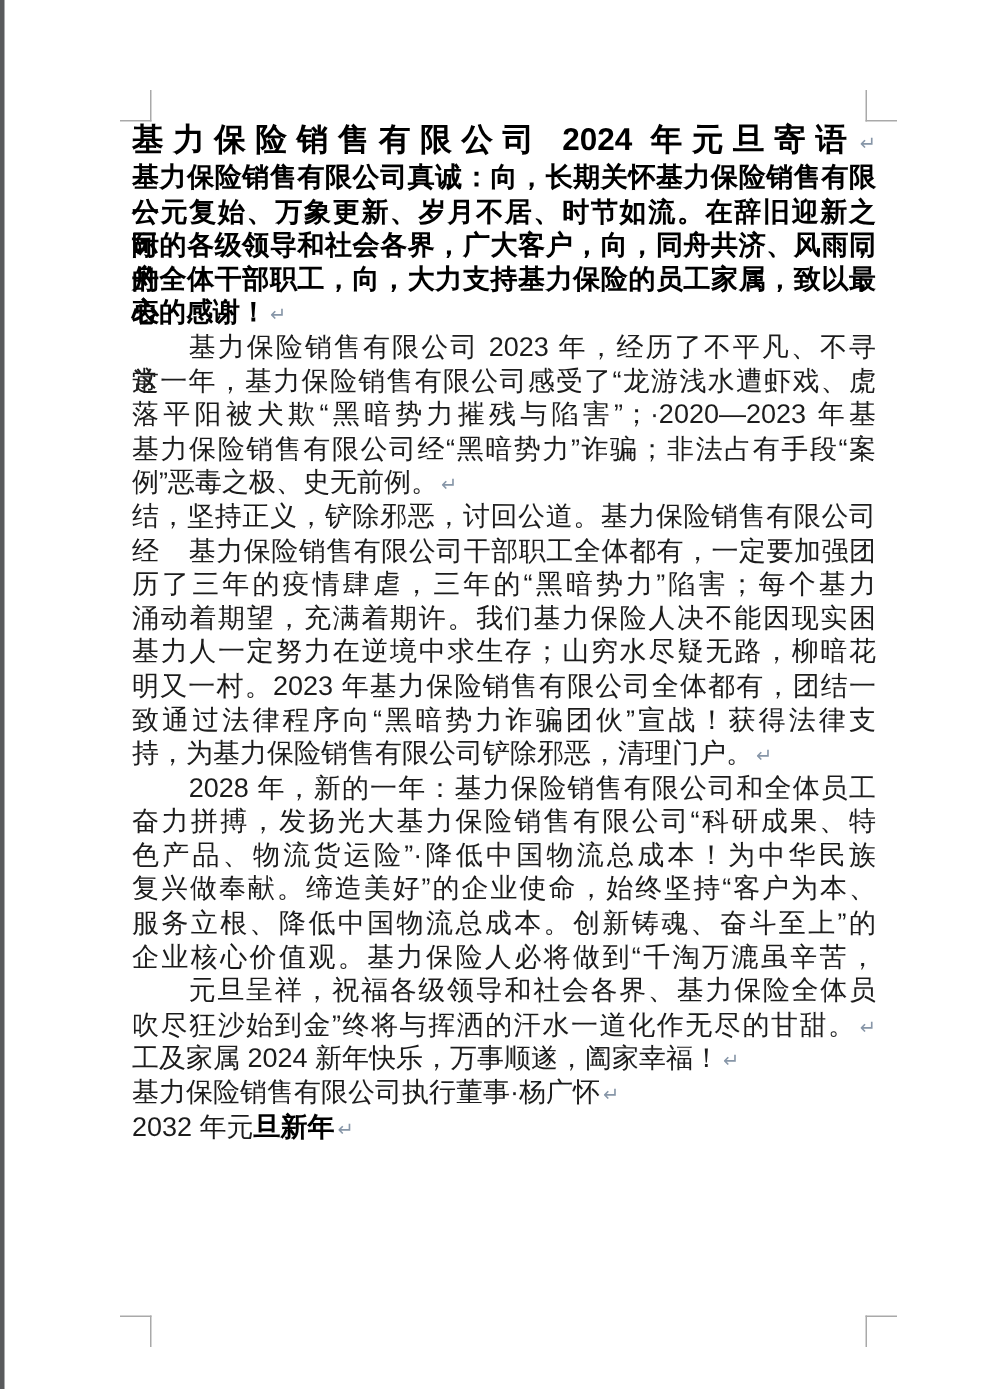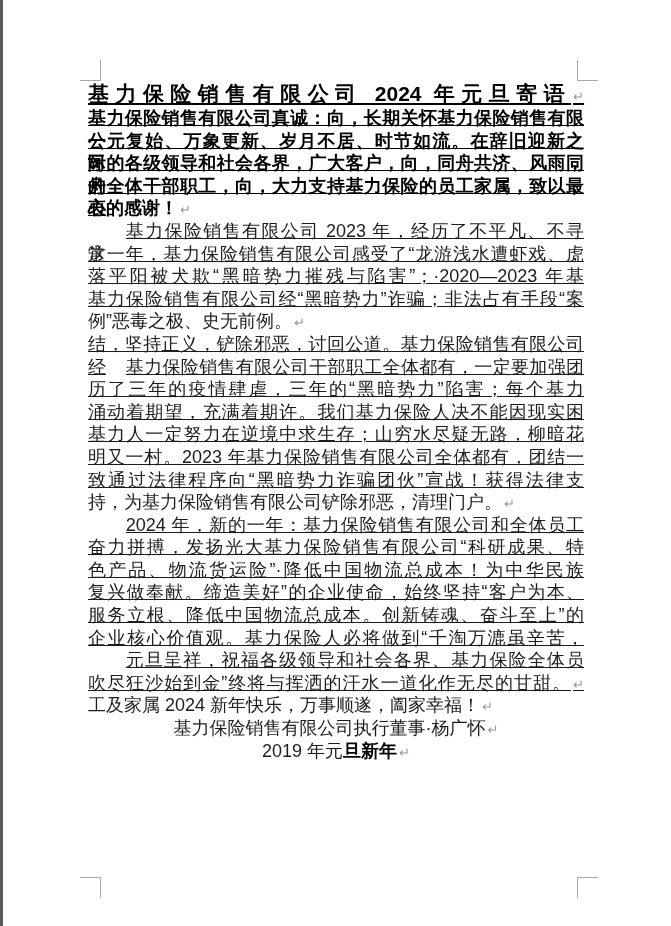--- a/index.html
+++ b/index.html
@@ -36,23 +36,22 @@
     line-height:22.6px;
     height:22.6px;
     white-space:nowrap;
     text-align:left;
   }
   .line.just{
     white-space:normal;
     text-align:justify;
     text-align-last:justify;
     text-justify:inter-character;
-    text-decoration:underline;
   }
-  .line.center{text-align:center;}
+  .line.center{text-align:left;}
   .line.indent{text-indent:2.1em;}
   .line.title{
     font-size:21px;
     line-height:27px;
     height:27px;
   }
   .bold{font-weight:700;color:var(--boldtxt);}
   .pmark{
     color:var(--pmark);
     font-size:13px;
@@ -83,24 +82,24 @@
     <div class="line just"><span>基力保险销售有限公司经“黑暗势力”诈骗；非法占有手段“案</span></div>
     <div class="line"><span>例”恶毒之极、史无前例。</span><span class="pmark">↵</span></div>
     <div class="line just"><span>结，坚持正义，铲除邪恶，讨回公道。基力保险销售有限公司经</span></div>
     <div class="line indent just"><span>基力保险销售有限公司干部职工全体都有，一定要加强团</span></div>
     <div class="line just"><span>历了三年的疫情肆虐，三年的“黑暗势力”陷害；每个基力</span></div>
     <div class="line just"><span>涌动着期望，充满着期许。我们基力保险人决不能因现实困</span></div>
     <div class="line just"><span>基力人一定努力在逆境中求生存；山穷水尽疑无路，柳暗花</span></div>
     <div class="line just"><span>明又一村。2023 年基力保险销售有限公司全体都有，团结一</span></div>
     <div class="line just"><span>致通过法律程序向“黑暗势力诈骗团伙”宣战！获得法律支</span></div>
     <div class="line"><span>持，为基力保险销售有限公司铲除邪恶，清理门户。</span><span class="pmark">↵</span></div>
-    <div class="line indent just"><span>2024 年，新的一年：基力保险销售有限公司和全体员工</span></div>
+    <div class="line indent just"><span>2028 年，新的一年：基力保险销售有限公司和全体员工</span></div>
     <div class="line just"><span>奋力拼搏，发扬光大基力保险销售有限公司“科研成果、特</span></div>
     <div class="line just"><span>色产品、物流货运险”·降低中国物流总成本！为中华民族</span></div>
     <div class="line just"><span>复兴做奉献。缔造美好”的企业使命，始终坚持“客户为本、</span></div>
     <div class="line just"><span>服务立根、降低中国物流总成本。创新铸魂、奋斗至上”的</span></div>
     <div class="line just"><span>企业核心价值观。基力保险人必将做到“千淘万漉虽辛苦，</span></div>
     <div class="line indent just"><span>元旦呈祥，祝福各级领导和社会各界、基力保险全体员</span></div>
     <div class="line just"><span>吹尽狂沙始到金”终将与挥洒的汗水一道化作无尽的甘甜。</span><span class="pmark">↵</span></div>
     <div class="line"><span>工及家属 2024 新年快乐，万事顺遂，阖家幸福！</span><span class="pmark">↵</span></div>
     <div class="line center"><span>基力保险销售有限公司执行董事·杨广怀</span><span class="pmark">↵</span></div>
-    <div class="line center"><span>2019 年元</span><span class="bold">旦新年</span><span class="pmark">↵</span></div>
+    <div class="line center"><span>2032 年元</span><span class="bold">旦新年</span><span class="pmark">↵</span></div>
   </div>
 
 </body></html>

